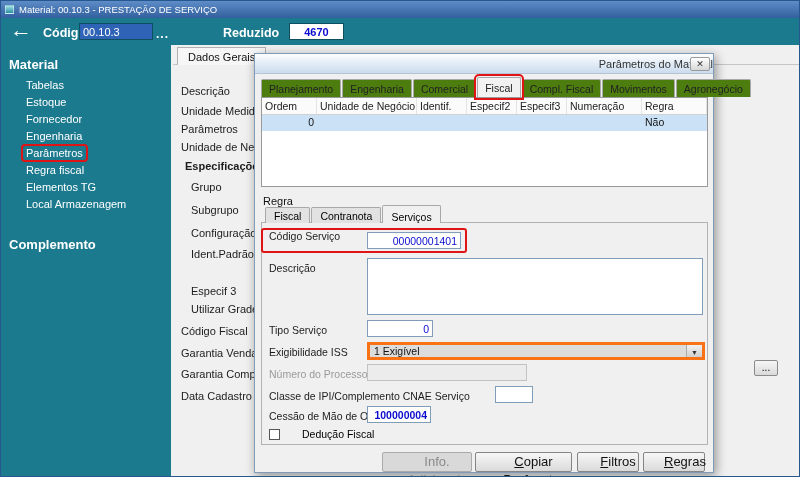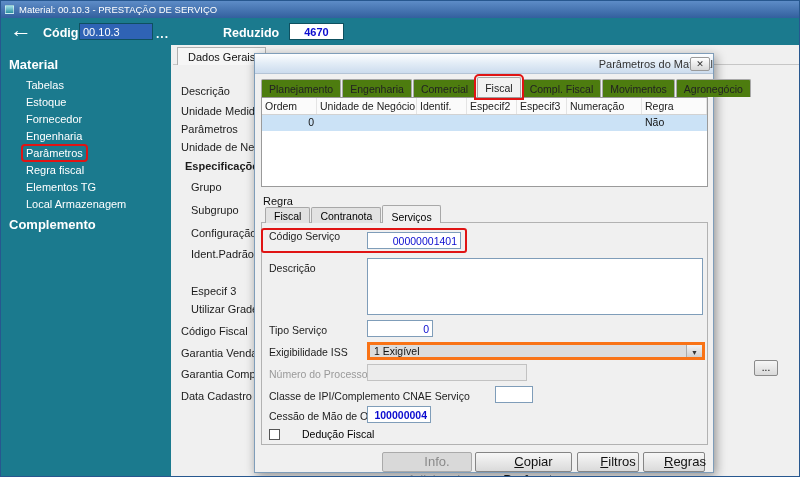--- a/index.html
+++ b/index.html
@@ -29,21 +29,21 @@
   .tb-lookup { position:absolute; left:155px; top:26px; color:#fff; font-size:12px;
                font-weight:bold; letter-spacing:1px; cursor:pointer; }
 
   
   .sidebar { position:absolute; left:0; top:44px; width:170px; height:433px;
              background:#1b7a8e; color:#fff; padding-top:8px; }
   .side-title { font-size:13px; font-weight:bold; padding:4px 8px 5px 8px; }
   .side-item { font-size:11px; padding:2px 8px 3px 22px; cursor:pointer; white-space:nowrap; }
   .side-item span { padding:1px 3px; }
   .side-item .annotated { outline:2px solid #e01414; border-radius:2px;text-align:right; }
-  .side-title.second { margin-top:0; }
+  .side-title.second { margin-top:20px; }
 
   
   .main-tabline { position:absolute; left:172px; top:63px; width:626px; height:1px; background:#c6c6c6; }
   .main-tab { position:absolute; left:176px; top:46px; height:18px; padding:3px 10px;
               background:#f6f6f6; border:1px solid #b0b0b0; border-bottom:none;
               font-size:11px; color:#111; z-index:1; }
   .flabel { position:absolute; left:180px; font-size:11px; color:#1c1c1c; white-space:nowrap; }
   .flabel.bold { font-weight:bold; }
   .main-lookup { position:absolute; left:753px; top:359px; width:24px; height:16px;
                  background:linear-gradient(#f6f6f6,#d9d9d9); border:1px solid #8a8a8a;

